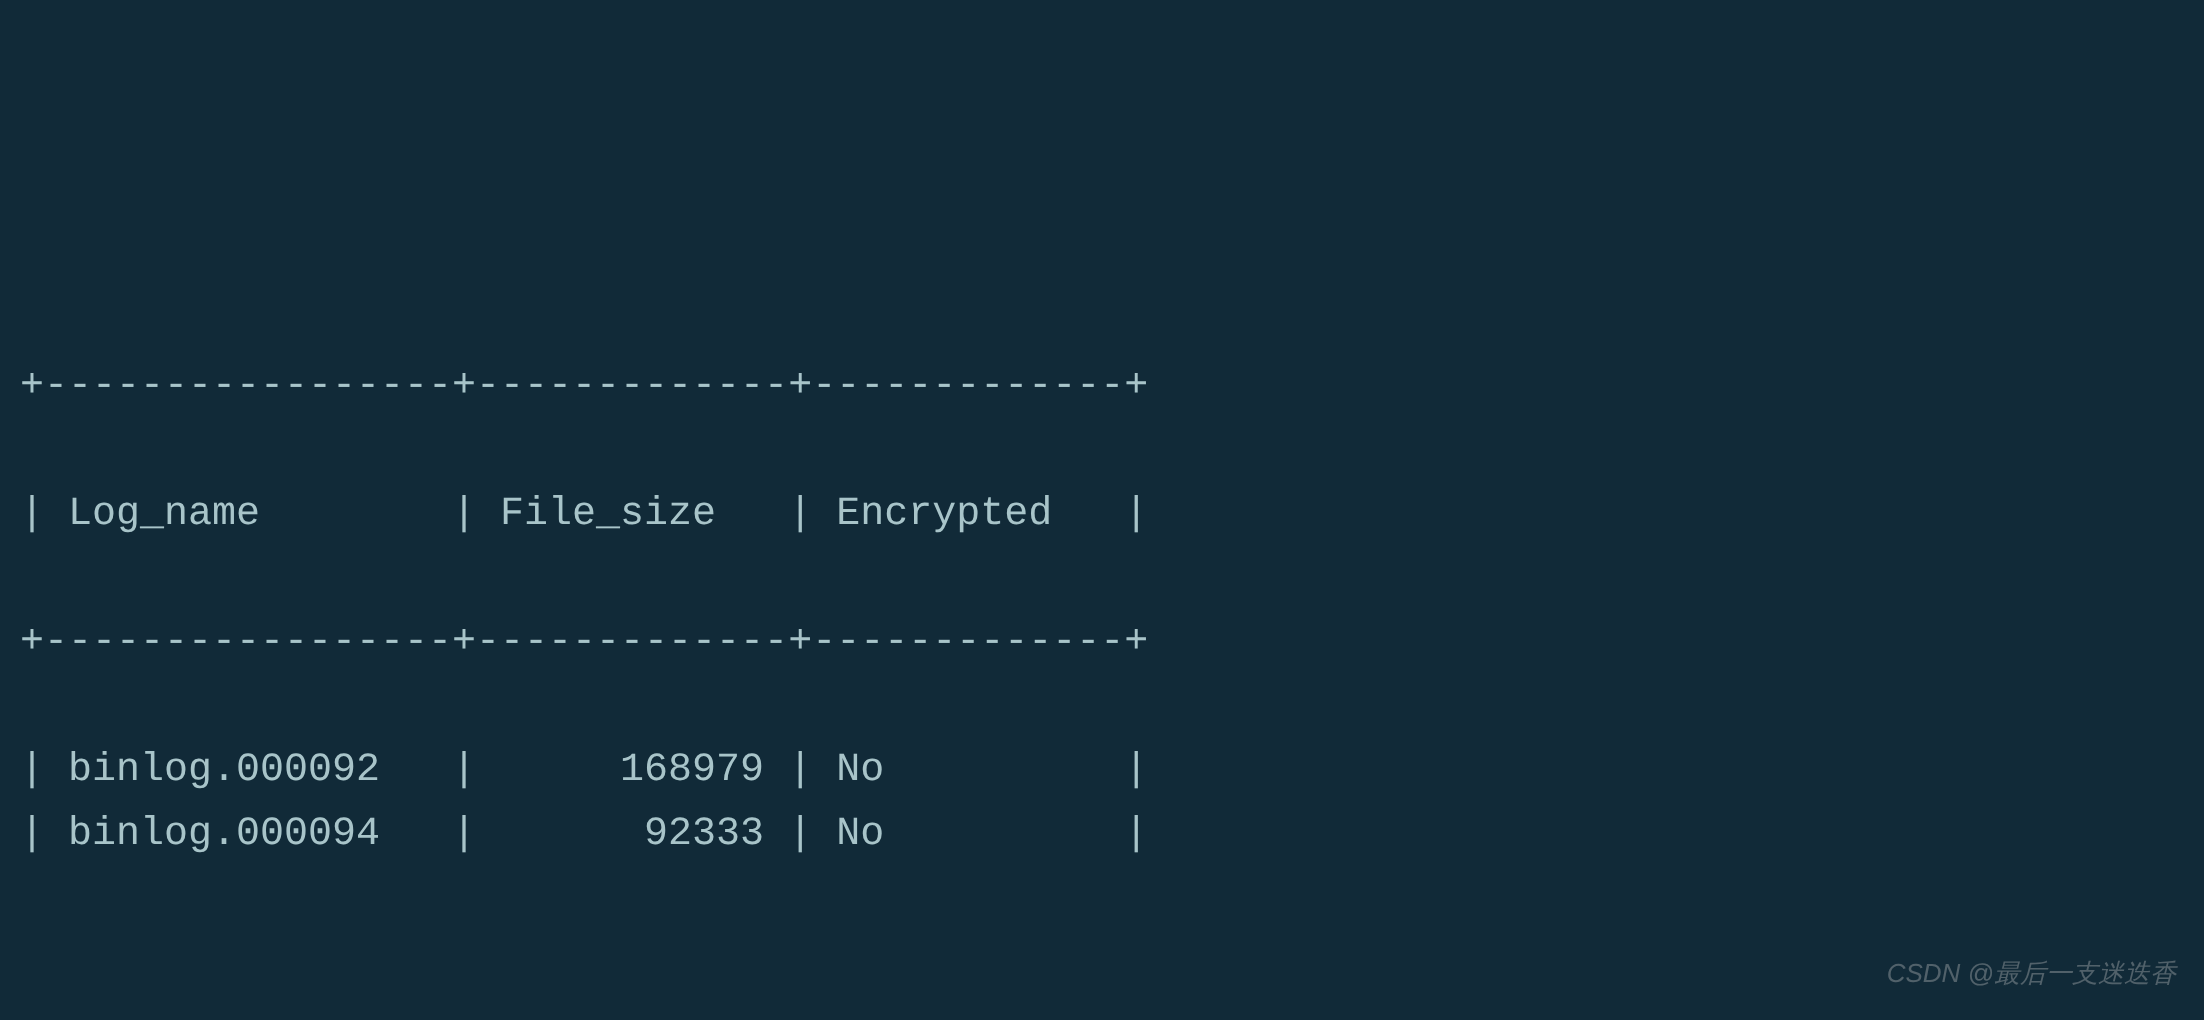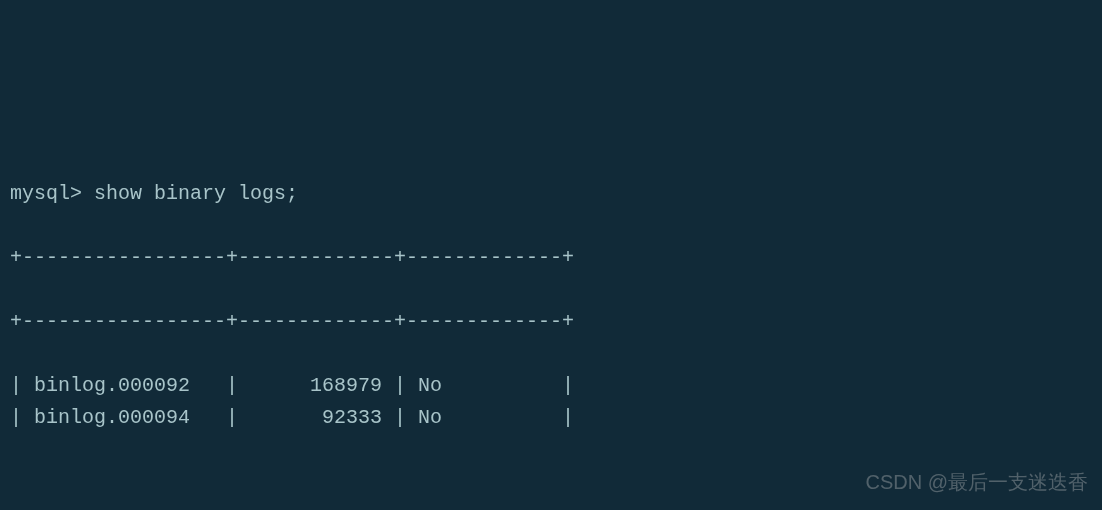--- a/index.html
+++ b/index.html
@@ -22,32 +22,33 @@
     }
     .terminal-line {
       white-space: pre;
     }
     .watermark {
       position: absolute;
       bottom: 12px;
       right: 14px;
       color: rgba(200, 200, 200, 0.35);
       font-family: Arial, sans-serif;
-      font-size: 20px;
+      font-size: 13px;
       white-space: nowrap;
+      font-style: italic;
     }
   </style>
 </head>
 <body>
 
 
 
 <div>
-<div class="terminal-line"><span>mysql&gt; </span><span>show binary logs;</span></div>
 <div class="terminal-line">+-----------------+-------------+-------------+</div>
+<div class="terminal-line">| Log_name        | File_size   | Encrypted   |</div>
 <div class="terminal-line">+-----------------+-------------+-------------+</div>
 <div><div class="terminal-line">| binlog.000092   |      168979 | No          |</div><div class="terminal-line">| binlog.000094   |       92333 | No          |</div></div>
 
 
 </div>
 
 <div class="watermark">CSDN @最后一支迷迭香</div>
 
 
 

